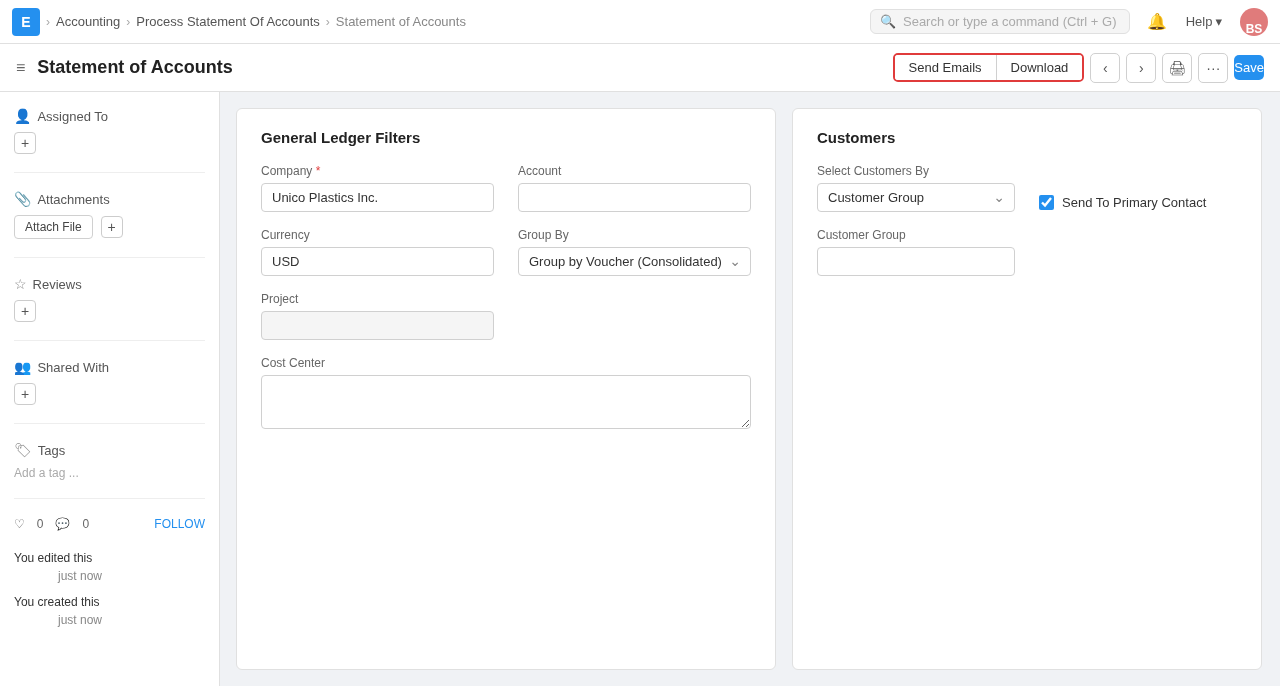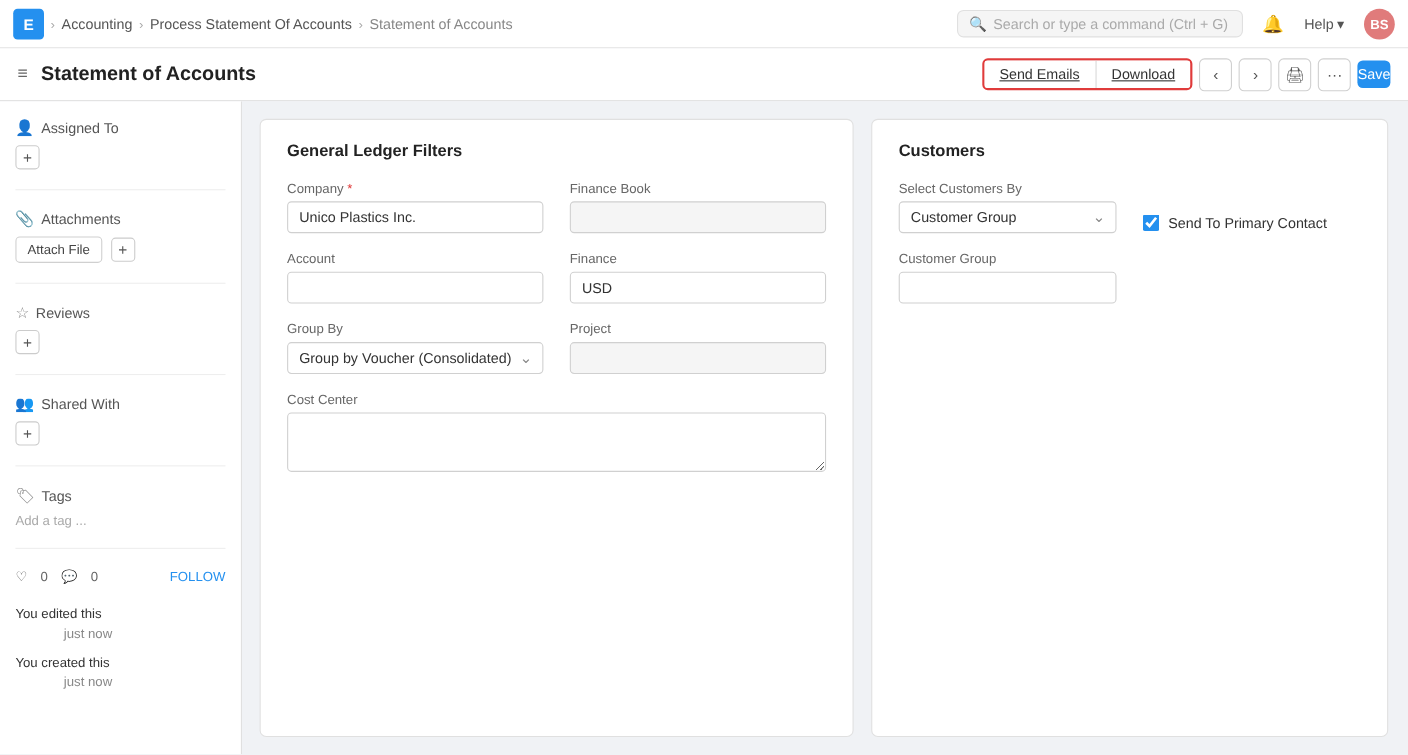--- a/index.html
+++ b/index.html
@@ -45,21 +45,21 @@
     .help-btn {
       display: flex; align-items: center; gap: 3px;
       font-size: 13px; color: #555; cursor: pointer;
       padding: 4px 8px;
       border-radius: 4px;
     }
     .avatar {
       width: 28px; height: 28px;
       background: #e07b7b;
       border-radius: 50%;
-      display: flex; align-items: center; justify-content: center;
+      display: flex; align-items: flex-end; justify-content: center;
       color: #fff; font-size: 12px; font-weight: 600;
     }
 
     
     .main-header {
       height: 48px;
       background: #fff;
       border-bottom: 1px solid #e0e0e0;
       display: flex;
       align-items: center;
@@ -90,21 +90,20 @@
     .action-highlight {
       display: flex;
       border: 2px solid #e03b3b;
       border-radius: 5px;
       overflow: hidden;
     }
     .action-highlight .btn-outline {
       border: none;
       border-right: 1px solid #d0d0d0;
       border-radius: 0;
-      text-decoration: underline;
     }
     .action-highlight .btn-outline:last-child { border-right: none; }
     .icon-btn {
       width: 30px; height: 30px;
       display: flex; align-items: center; justify-content: center;
       border: 1px solid #d0d0d0;
       border-radius: 5px;
       background: #fff;
       cursor: pointer;
       font-size: 14px;
@@ -396,32 +395,28 @@
       <div class="form-grid">
 
         <div class="form-field">
           <label class="form-label">
             <span>Company</span>
             <span class="required"> *</span>
           </label>
           <input class="form-input" type="text" value="Unico Plastics Inc." style="">
         </div>
 
-        <div class="form-field">
-          <label class="form-label">Finance Book</label>
-          <input class="form-input readonly" type="text" value="" style="">
-        </div>
 
         <div class="form-field">
           <label class="form-label">Account</label>
           <input class="form-input" type="text" value="" style="">
         </div>
 
         <div class="form-field">
-          <label class="form-label">Finance</label>
+          <label class="form-label">Currency</label>
           <input class="form-input" type="text" value="USD" style="">
         </div>
 
         <div class="form-field">
           <label class="form-label">Group By</label>
           <div class="form-select-wrapper">
             <select>
               <option>Group by Voucher (Consolidated)</option>
             </select>
           </div>

